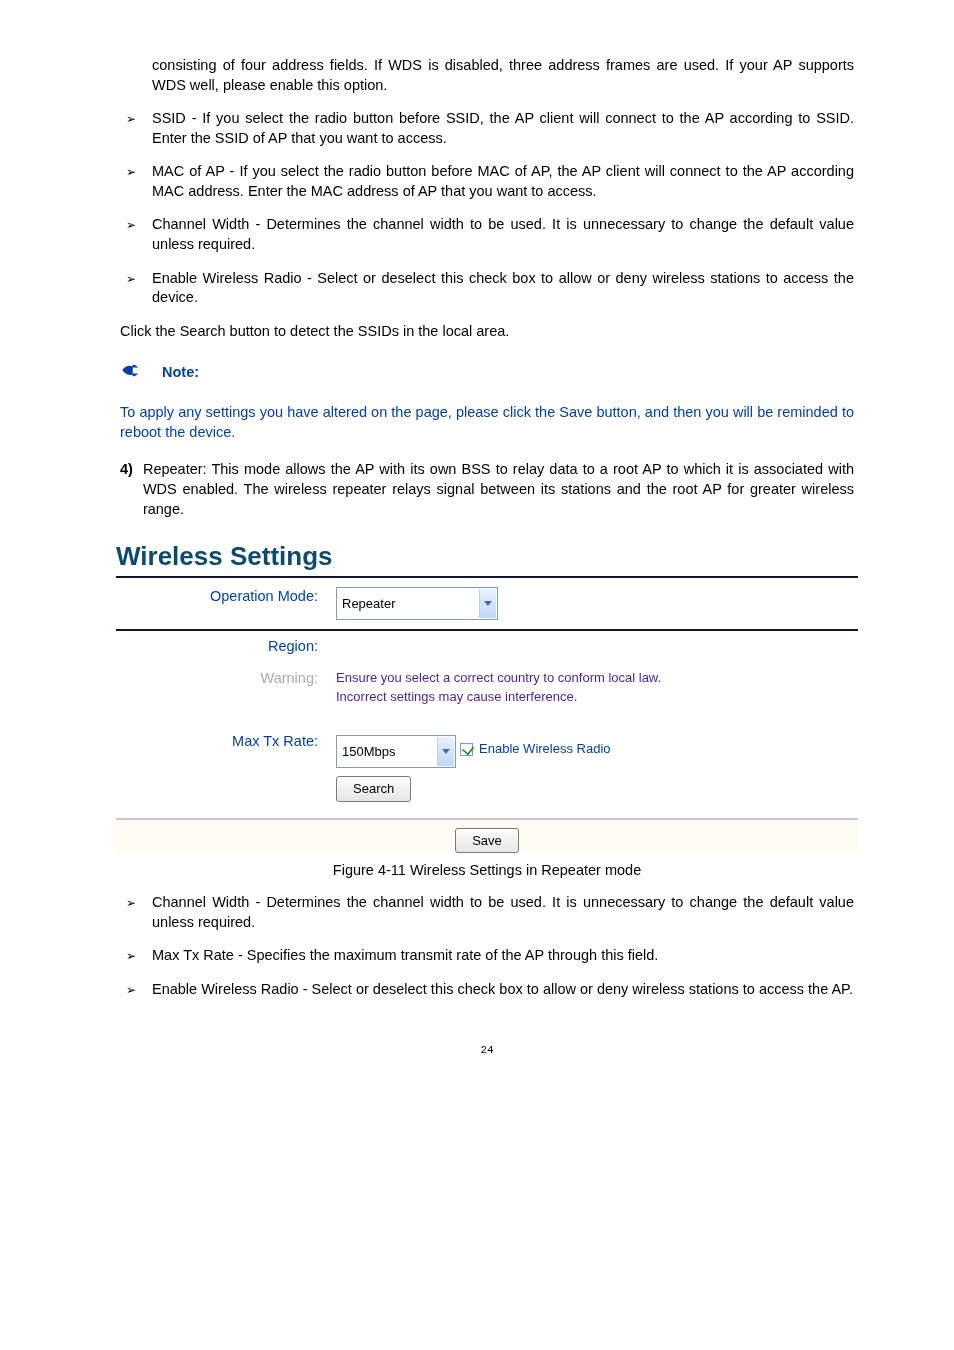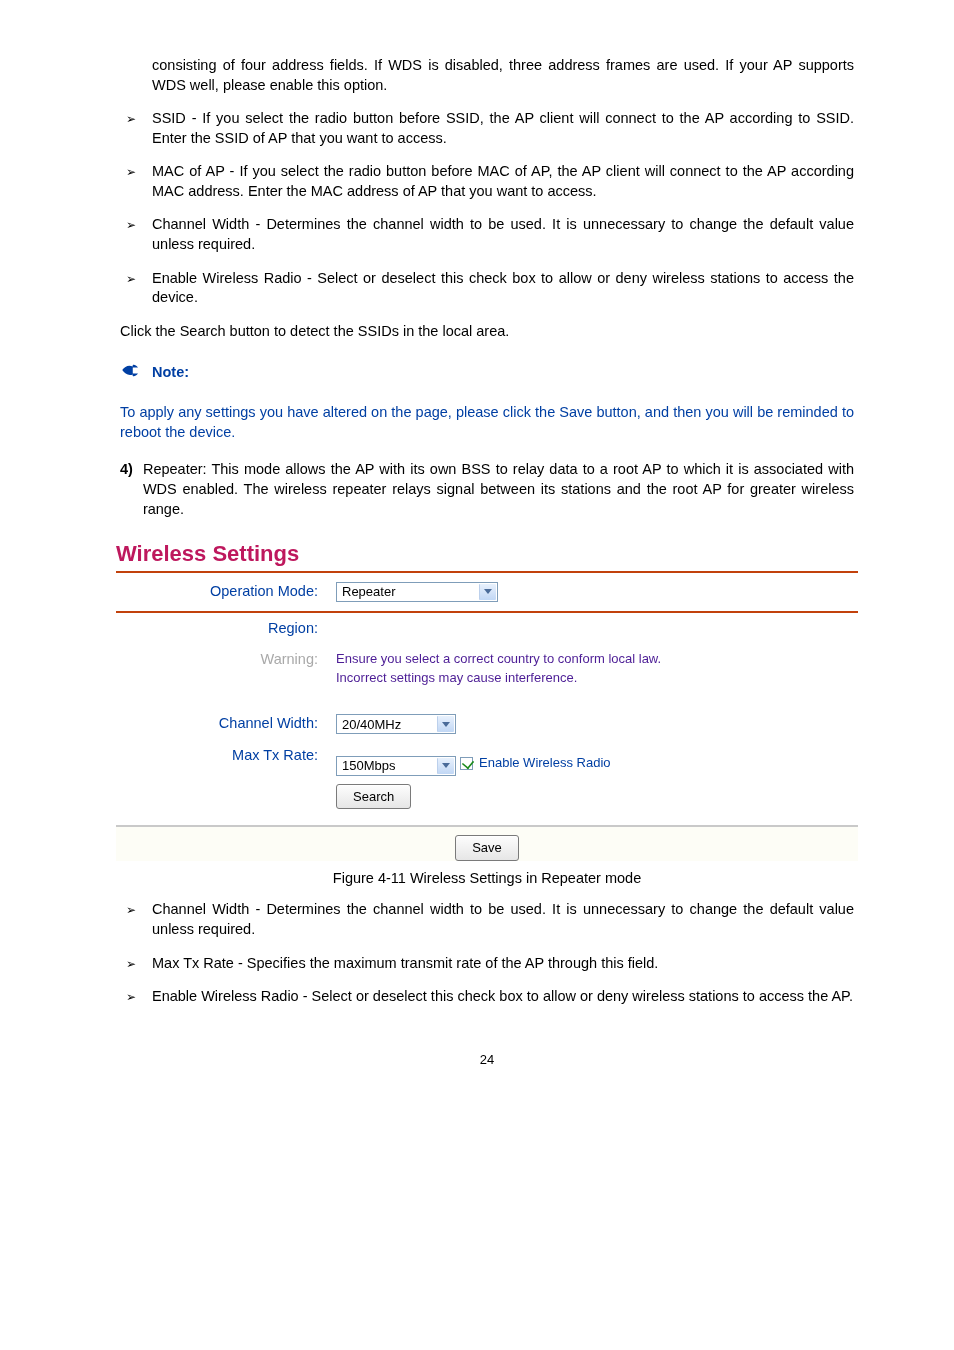--- a/index.html
+++ b/index.html
@@ -16,39 +16,39 @@
   }
   .para { margin: 0 0 14px 0; text-align: justify; }
   ul.bullets { list-style: none; padding: 0; margin: 0; }
   ul.bullets > li { position: relative; padding-left: 32px; margin-bottom: 14px; text-align: justify; }
   ul.bullets > li::before {
     content: "\27A2"; 
     position: absolute; left: 6px; top: 2px; font-size: 12px; color: #000;
   }
   .indent-first { margin-left: 32px; }
   .bold { font-weight: normal; }
-  .note-head { display: inline-flex; align-items: center; gap: 10px; color: #003fa3; font-weight: bold; margin: 8px 0 6px 0; }
+  .note-head { display: inline-flex; align-items: center; gap: 20px; color: #003fa3; font-weight: bold; margin: 8px 0 6px 0; }
   .note-head svg { width: 22px; height: 14px; }
   .note-body { color: #003fa3; text-align: justify; margin-bottom: 18px; }
   .ol-item { display: flex; gap: 10px; margin-bottom: 20px; text-align: justify; }
   .ol-num { font-weight: bold; }
   .ol-text { flex: 1; }
   h2.wireless {
-    font-family: Arial; font-size: 22px; font-weight: bold;
-    color: #be185d; margin: 4px 0 2px -4px;
+    font-family: Arial; font-size: 26px; font-weight: bold;
+    color: #0c4a6e; margin: 4px 0 2px -4px;
   }
   .panel { margin-left: -4px; margin-right: -4px; }
-  .row { border-top: 2px solid #c2410c; padding: 0; }
+  .row { border-top: 2px solid #0f172a; padding: 0; }
   .row-inner { display: flex; }
   .lbl-col { width: 212px; text-align: right; padding: 9px 10px 9px 0; color: #003fa3; }
   .lbl-col .grey { color: #a9a9a9; }
   .val-col { flex: 1; padding: 9px 0 9px 8px; }
   .val-col .muted { color: #4c1d95; font-size: 13px; line-height: 1.45; }
   .select {
-    display: inline-flex; align-items: center; height: 20px;
+    display: inline-flex; align-items: center; height: 33px;
     border: 1px solid #7f9db9; background:#fff; font-size: 13px; padding: 0 0 0 5px;
     min-width: 120px; position: relative; vertical-align: middle;
   }
   .select .sel-text { padding-right: 22px; }
   .select .sel-btn {
     position: absolute; right: 1px; top: 1px; bottom: 1px; width: 17px;
     background: linear-gradient(#e8f1fd, #c1d7f5);
     border-left: 1px solid #bcd0ec; border-radius: 1px;
     display: flex; align-items: center; justify-content: center;
   }
@@ -68,21 +68,21 @@
     border-right: 2px solid #1a8a1a; border-bottom: 2px solid #1a8a1a; transform: rotate(40deg) scale(0.8);
   }
   .btn {
     display: inline-block; border: 1px solid #7a7a7a; border-radius: 3px;
     padding: 3px 16px; font-size: 13px; background: linear-gradient(#fdfdfd, #e6e6e6);
     color: #000; box-shadow: 0 1px 0 #fff inset;
   }
   .btn-row { text-align: center; padding: 8px 0 0 0; background: #fdfdf6; border-top:2px solid #c9c9c9;}
   .spacer-row .lbl-col, .spacer-row .val-col { padding-top: 6px; padding-bottom: 6px;}
   .figcap { text-align: center; margin: 8px 0 12px 0; }
-  .page-num { text-align: center; margin-top: 44px; font-size: 13px; }
+  .page-num { text-align: center; margin-top: 44px; font-size: 11px; font-family: Liberation Mono, monospace; }
   
   .w1 { width: 162px; }
   .w2 { width: 162px; }
   .w3 { width: 120px; }
   .w4 { width: 120px; }
   .row-last { border-top: 2px solid #c9c9c9; }
 </style>
 </head>
 <body>
 
@@ -156,29 +156,20 @@
     </div>
     <div class="row-inner spacer-row">
       <div class="lbl-col"><span class="bold grey">Warning:</span></div>
       <div class="val-col">
         <div class="muted">Ensure you select a correct country to conform local law.</div>
         <div class="muted">Incorrect settings may cause interference.</div>
         <div style="height:14px"></div>
       </div>
     </div>
     <div class="row-inner spacer-row">
-      <div class="lbl-col"><span class="bold">Channel Width:</span></div>
-      <div class="val-col">
-        <div class="select w3">
-          <span class="sel-text">20/40MHz</span>
-          <span class="sel-btn"></span>
-        </div>
-      </div>
-    </div>
-    <div class="row-inner spacer-row">
       <div class="lbl-col"><span class="bold">Max Tx Rate:</span></div>
       <div class="val-col">
         <div class="select w4">
           <span class="sel-text">150Mbps</span>
           <span class="sel-btn"></span>
         </div>
         <div class="checkbox">
           <span class="box"></span>
           <span>Enable Wireless Radio</span>
         </div>

